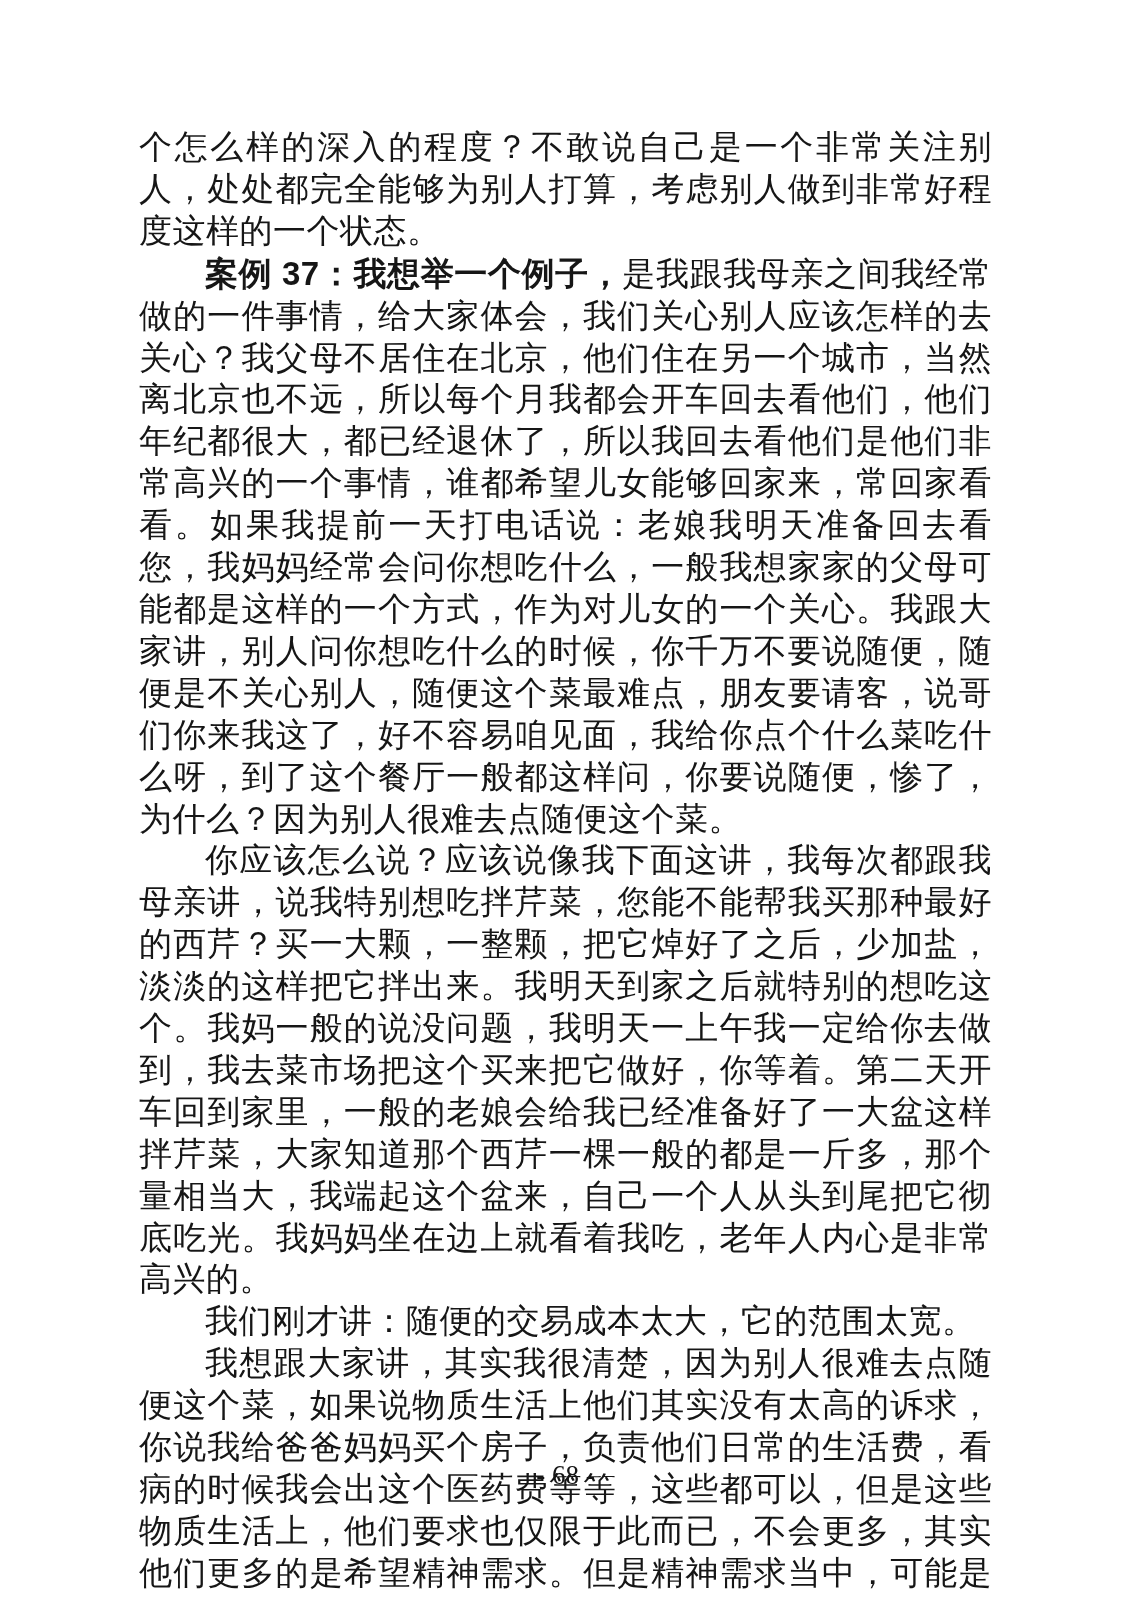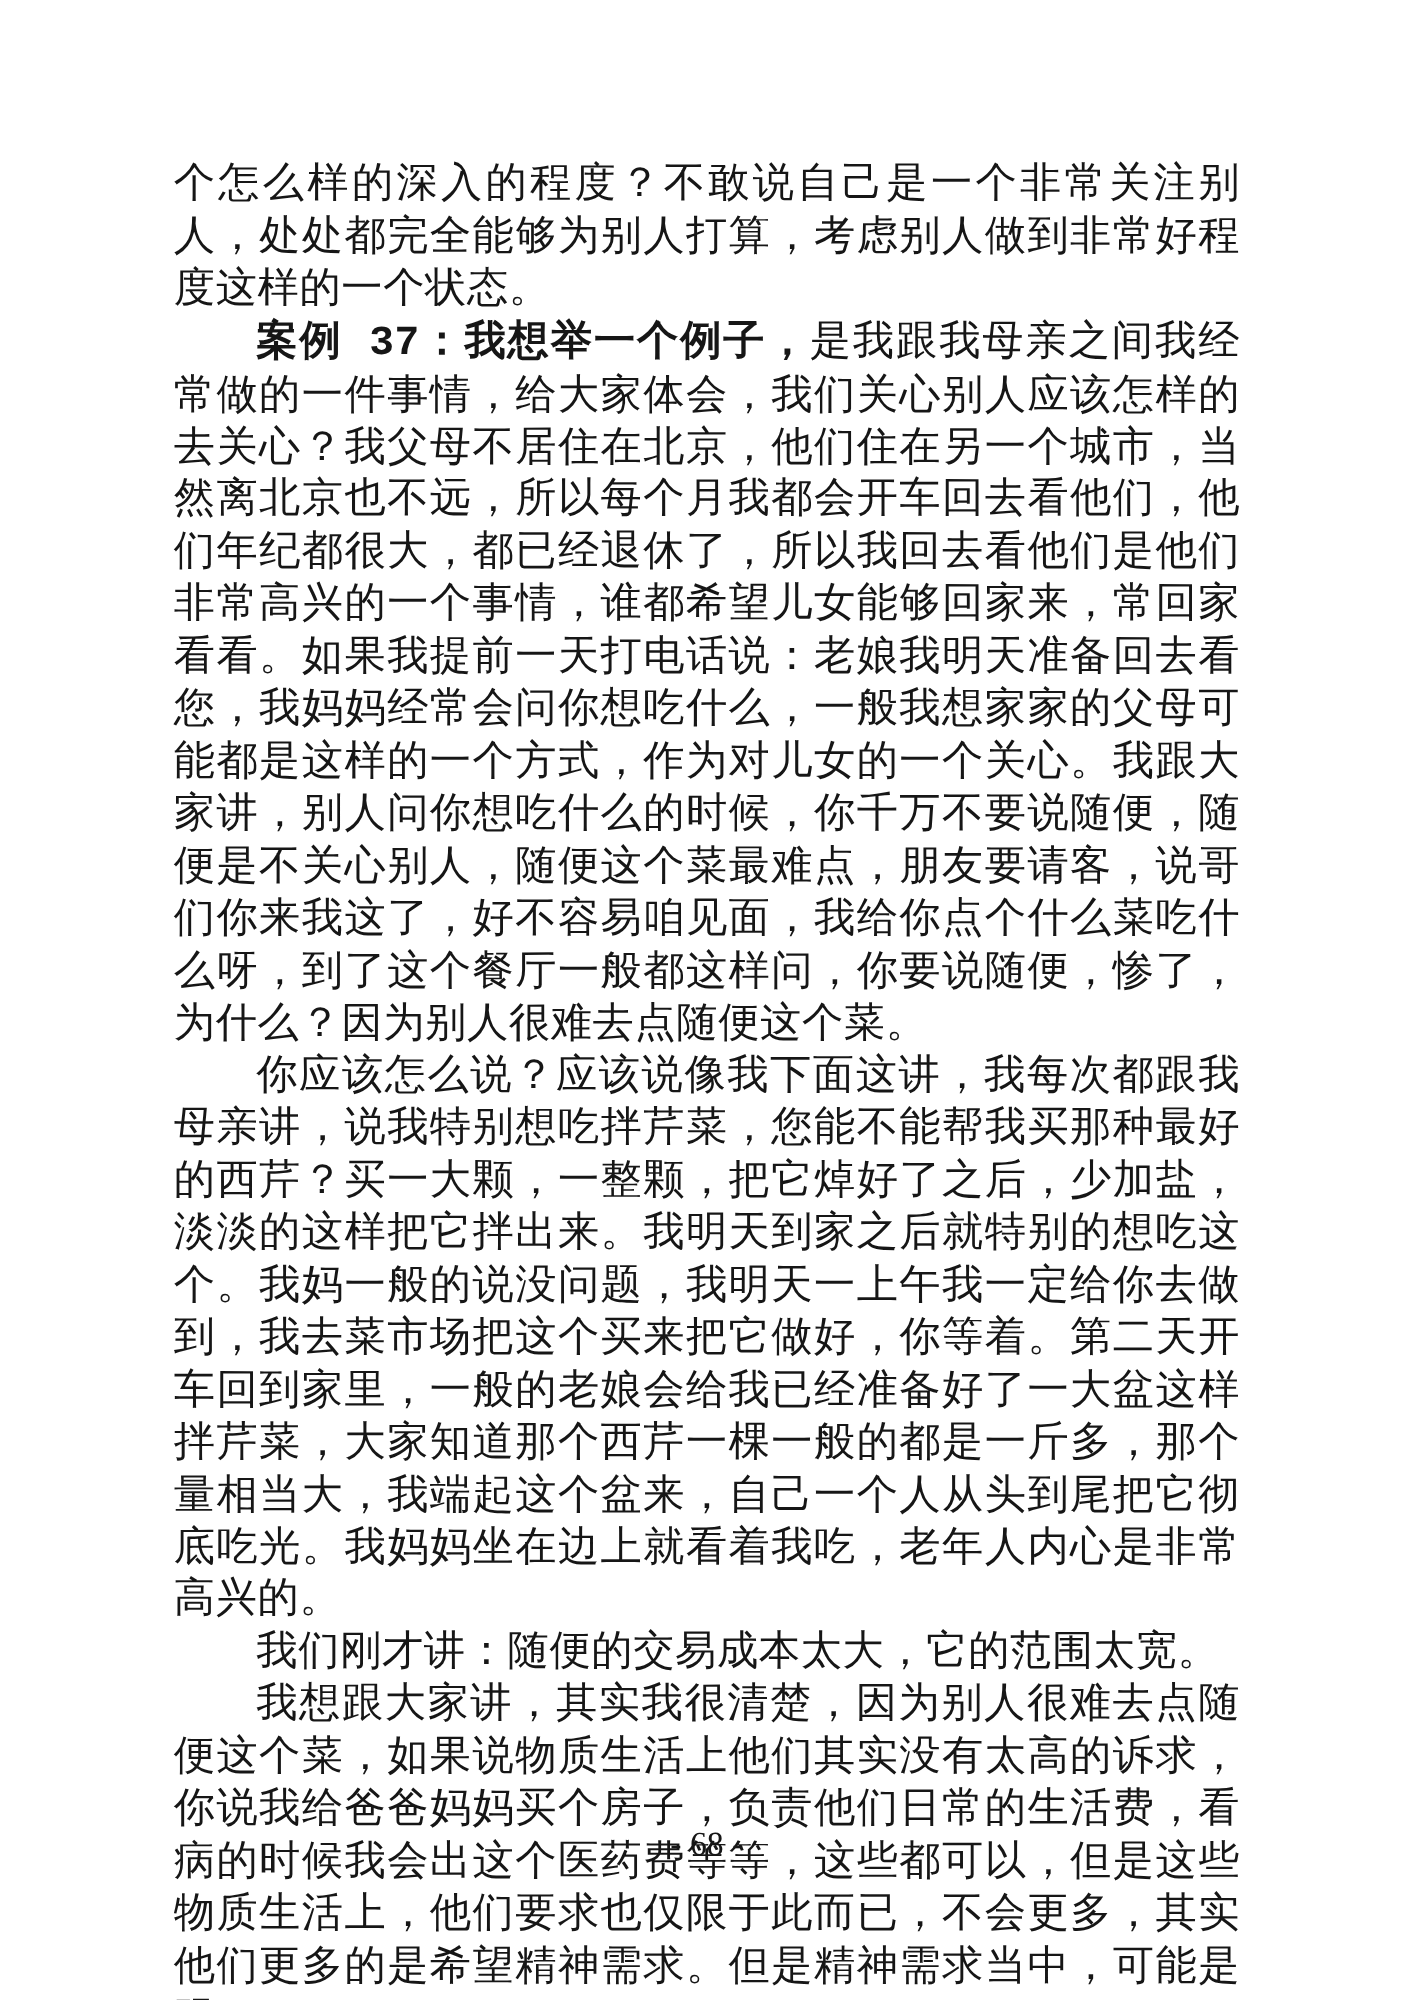--- a/index.html
+++ b/index.html
@@ -29,21 +29,21 @@
   }
   .para {
     margin: 0;
     padding: 0;
     text-indent: 2em;
   }
   .para.no-indent {
     text-indent: 0;
   }
   .case-label {
-    font-family: Liberation Mono, monospace;
+    font-family: Liberation Sans, sans-serif;
     font-weight: 700;
   }
   .footer {
     position: absolute;
     left: 0;
     top: 1458px;
     width: 100%;
     text-align: center;
     font-size: 27px;
     line-height: 34px;

